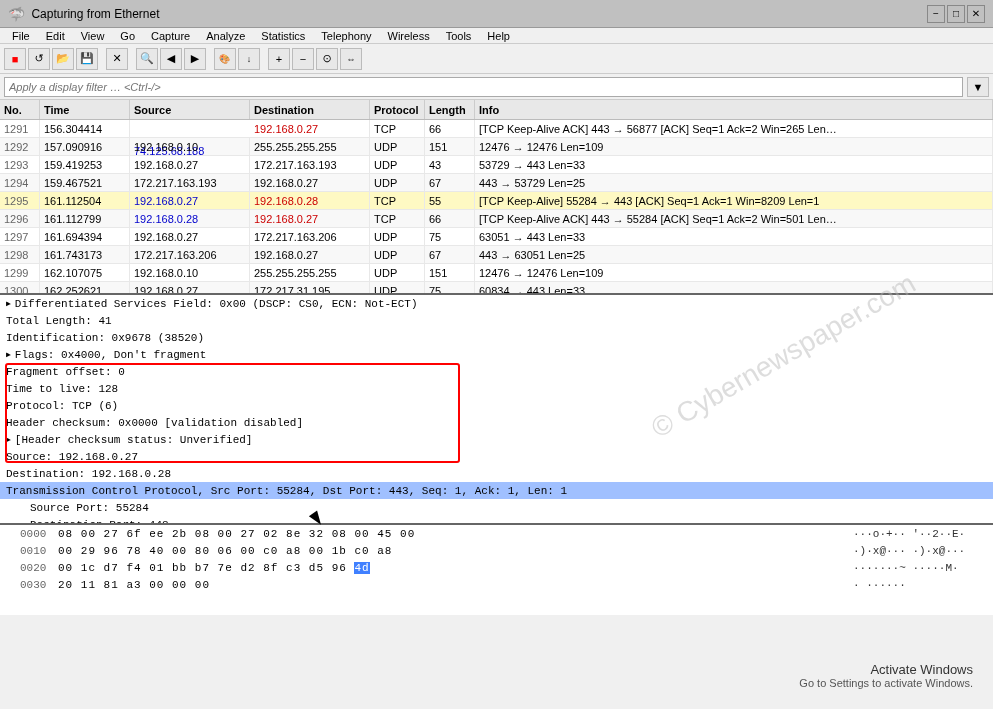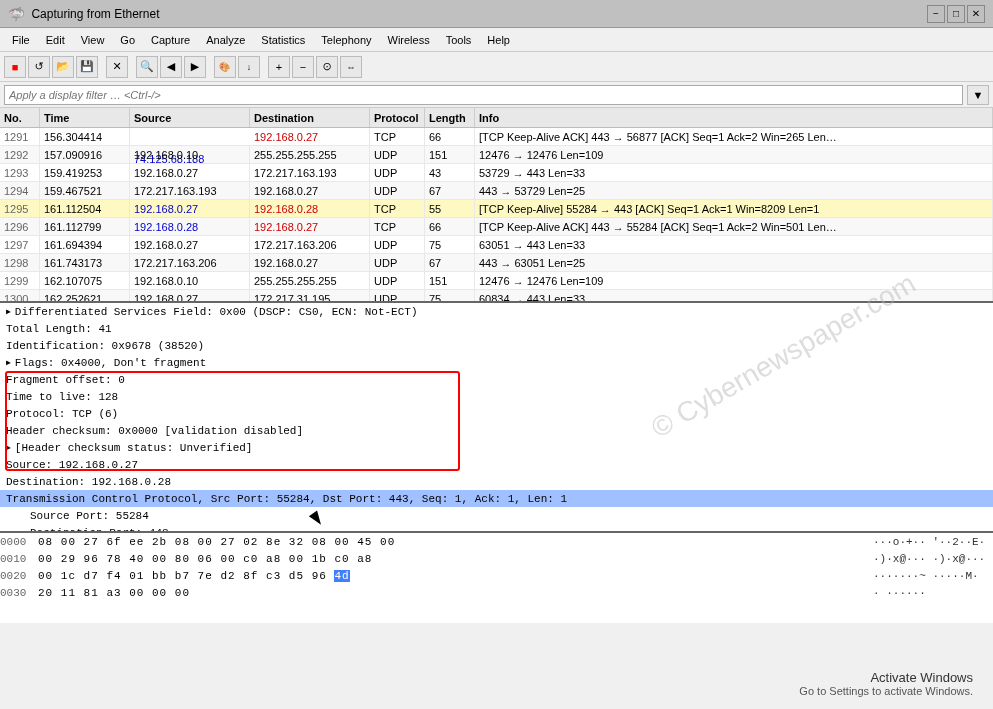--- a/index.html
+++ b/index.html
@@ -40,21 +40,21 @@
       border: 1px solid #888;
       font-size: 10px;
       display: flex;
       align-items: center;
       justify-content: center;
       cursor: pointer;
     }
     
     #menu-bar {
       background: #f0f0f0;
-      height: 24px;
+      height: 16px;
       display: flex;
       align-items: center;
       border-bottom: 1px solid #ccc;
       padding: 0 4px;
     }
     .menu-item {
       padding: 2px 8px;
       font-size: 11px;
       cursor: pointer;
     }
@@ -202,21 +202,21 @@
       background: white;
       height: 90px;
       overflow: hidden;
       font-family: 'Courier New', monospace;
       font-size: 11px;
     }
     .byte-row {
       display: flex;
       height: 17px;
       align-items: center;
-      padding: 0 0;
+      padding: 0 20px;
     }
     .byte-offset {
       color: #666;
       width: 38px;
     }
     .byte-hex {
       flex: 1;
       letter-spacing: 1px;
     }
     .byte-ascii {
@@ -233,21 +233,21 @@
       color: rgba(180,180,180,0.45);
       transform: rotate(-30deg);
       font-family: Arial;
       pointer-events: none;
       z-index: 10;
       white-space: nowrap;
     }
     
     #activation-notice {
       position: absolute;
-      bottom: 12px;
+      bottom: 20px;
       right: 20px;
       text-align: right;
       pointer-events: none;
     }
     #activation-notice .act-title {
       font-size: 13px;
       color: #333;
     }
     #activation-notice .act-sub {
       font-size: 11px;

